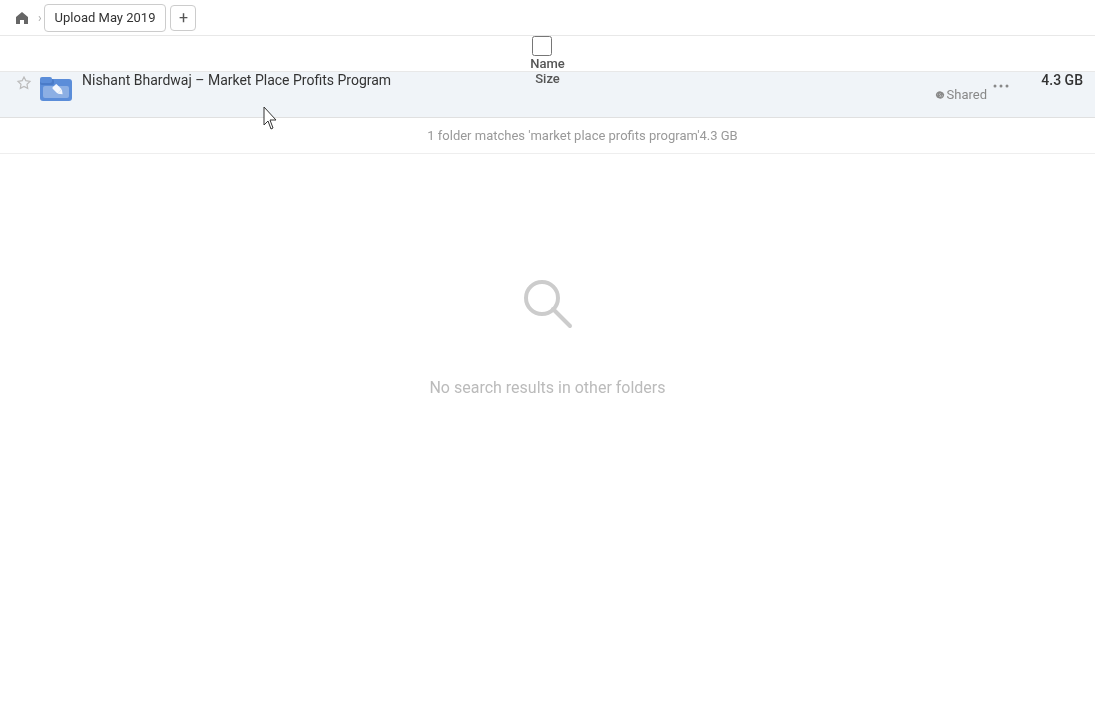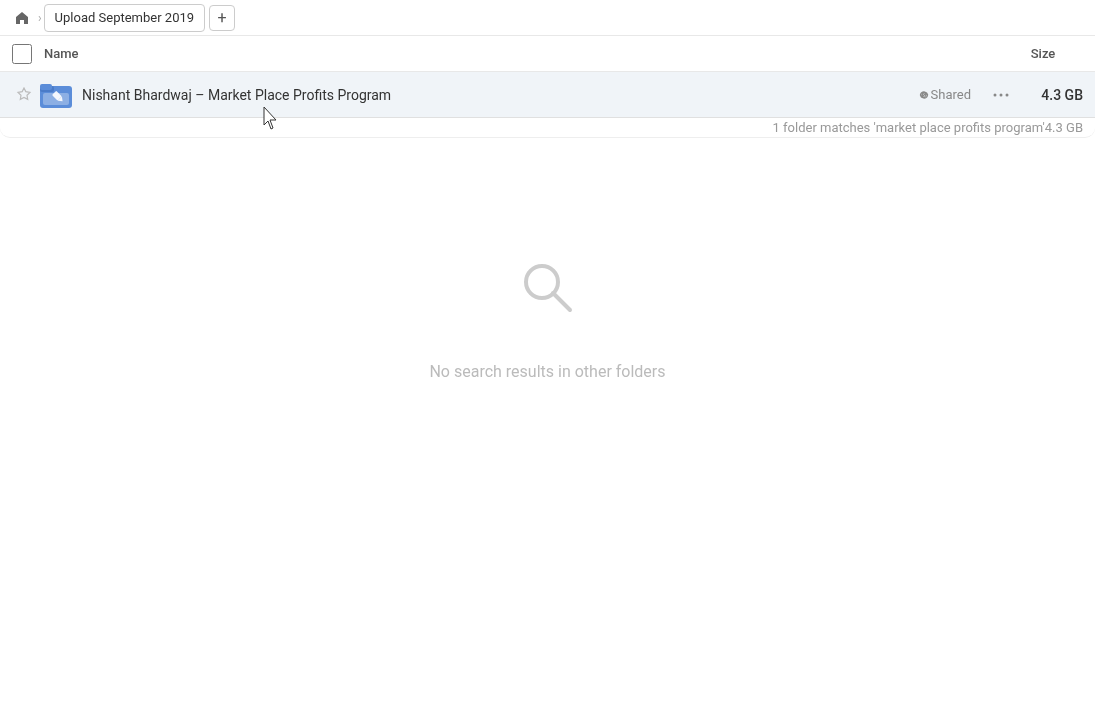--- a/index.html
+++ b/index.html
@@ -70,23 +70,24 @@
       color: #555;
       font-size: 16px;
       background: #fff;
     }
 
     
     .column-header {
       display: flex;
       align-items: center;
       height: 36px;
-      padding: 0 12px;
+      padding: 0 24px;
       border-bottom: 1px solid #e8e8e8;
       background: #fff;
+      flex-direction: column;
     }
 
     .header-checkbox {
       width: 20px;
       height: 20px;
       margin-right: 12px;
       cursor: pointer;
       flex-shrink: 0;
     }
 
@@ -101,21 +102,20 @@
       font-size: 13px;
       color: #555;
       font-weight: 500;
       width: 80px;
       text-align: center;
     }
 
     
     .file-row {
       display: flex;
-      align-items: center;
       height: 46px;
       padding: 0 12px;
       background: #f0f4f8;
       border-bottom: 1px solid #e0e0e0;
       cursor: pointer;
     }
 
     .star-btn {
       display: flex;
       align-items: center;
@@ -141,21 +141,20 @@
       font-size: 14px;
       color: #333;
     }
 
     .shared-badge {
       display: flex;
       align-items: center;
       gap: 0;
       color: #888;
       font-size: 13px;
-      margin-right: 16px;
     }
 
     .more-btn {
       display: flex;
       align-items: center;
       justify-content: center;
       width: 28px;
       height: 28px;
       cursor: pointer;
       color: #888;
@@ -168,26 +167,25 @@
       color: #333;
       width: 60px;
       text-align: right;
       font-weight: 500;
     }
 
     
     .match-row {
       display: flex;
       align-items: center;
-      justify-content: flex-end;
-      height: 20px;
+      justify-content: center;
+      height: 36px;
       padding: 0 12px 0 82px;
       background: #fff;
       border-bottom: 1px solid #eee;
-      border-radius: 17px;
     }
 
     .match-text {
       font-size: 13px;
       color: #999;
     }
 
     .match-size {
       font-size: 13px;
       color: #999;
@@ -219,21 +217,21 @@
 <body>
 
 <div class="top-bar">
   <div class="home-icon-btn">
     <svg width="16" height="16" viewBox="0 0 16 16" fill="none">
       <path d="M8 2L2 7v7h4v-4h4v4h4V7L8 2z" fill="#666"></path>
     </svg>
   </div>
   <span class="breadcrumb-arrow">›</span>
   <div class="breadcrumb-tab">
-    <span>Upload September 2019</span>
+    <span>Upload May 2019</span>
   </div>
   <div class="add-tab-btn">
     <span>+</span>
   </div>
 </div>
 
 <div class="column-header">
   <input type="checkbox" class="header-checkbox" style="">
   <span class="header-name">Name</span>
   <span class="header-size">Size</span>

